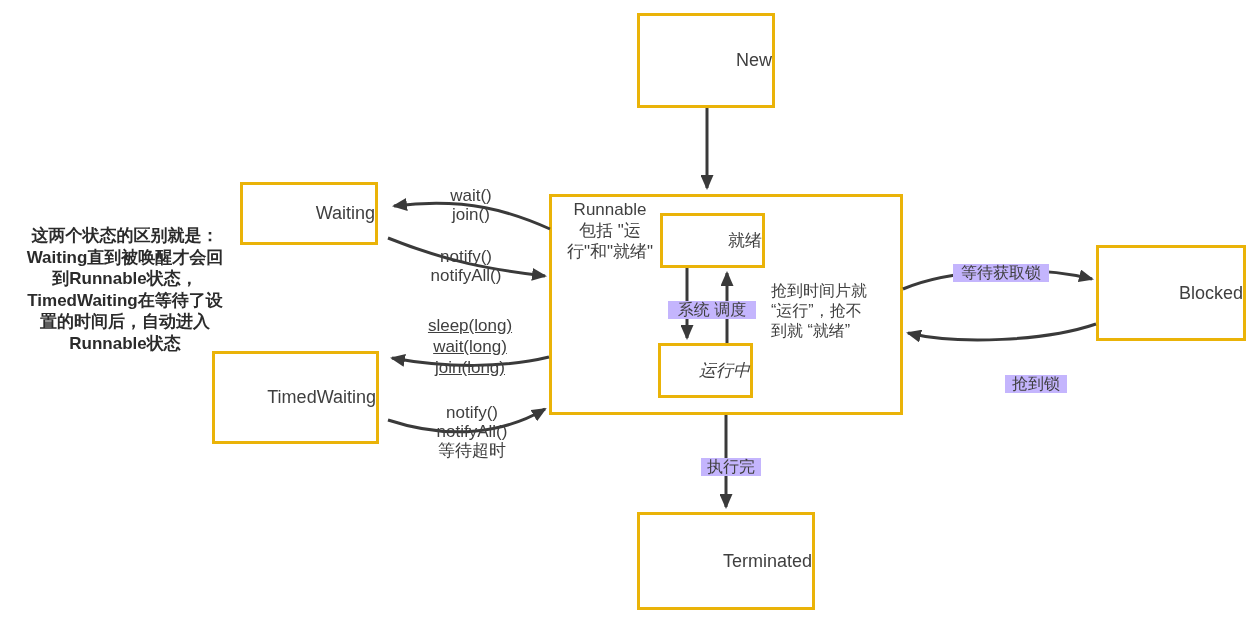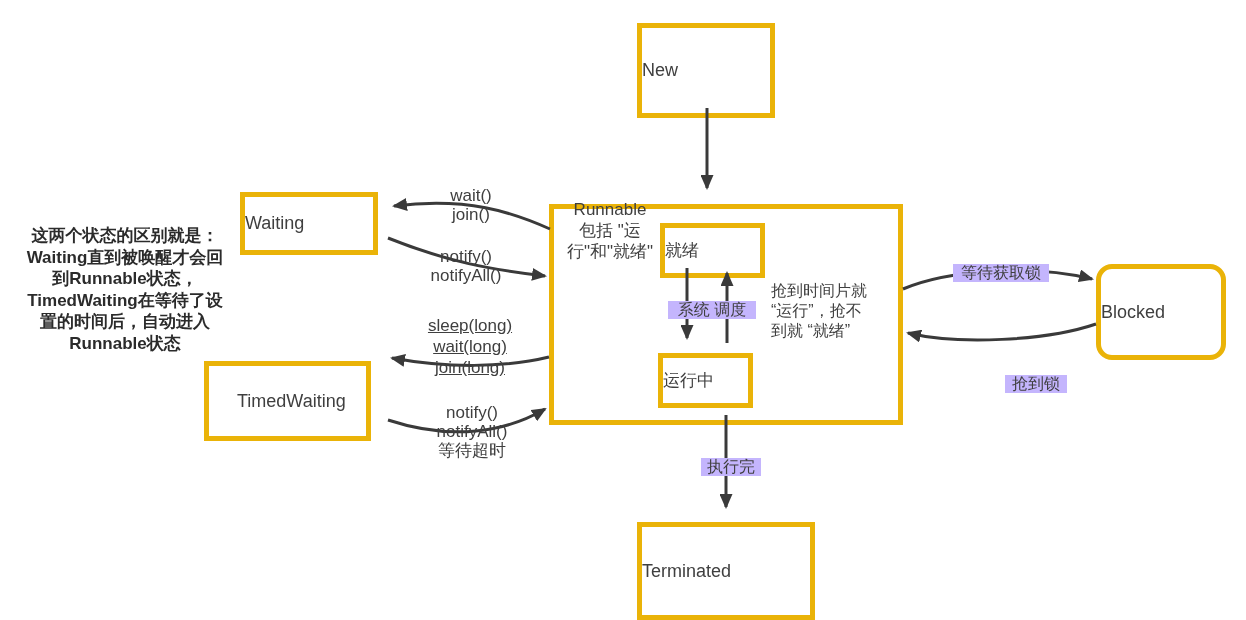--- a/index.html
+++ b/index.html
@@ -1,23 +1,23 @@
 <!DOCTYPE html>
 <html><head>
 <meta charset="utf-8">
 <style>
   html,body{margin:0;padding:0;background:#ffffff;}
   .canvas{
     position:relative;width:1246px;height:620px;background:#ffffff;
     font-family:"Liberation Sans","DejaVu Sans",sans-serif;color:#3f3f3f;overflow:hidden;
   }
   .box{
-    position:absolute;box-sizing:border-box;border:5px solid #eab308;background:#ffffff;
-    display:flex;align-items:center;justify-content:flex-start;
-    font-size:18px;color:#3f3f3f;z-index:1;text-align:center;margin-top:10px;
+    position:absolute;box-sizing:border-box;border:3px solid #eab308;background:#ffffff;
+    display:flex;align-items:center;justify-content:flex-end;
+    font-size:18px;color:#3f3f3f;z-index:1;text-align:center;
   }
   .box .box-label{white-space:pre-line;}
   .arrow-layer{position:absolute;left:0;top:0;z-index:2;}
   .lbl{
     position:absolute;z-index:3;white-space:pre-line;text-align:center;
     font-size:17px;line-height:19px;color:#3f3f3f;
   }
   .lbl.bg{background:#c4b5fd;padding:0 2px;font-size:16px;line-height:18px;}
   .runnable-title{font-size:17px;line-height:21px;}
   .runnable-note{font-size:16px;line-height:20px;text-align:left;}
@@ -39,43 +39,43 @@
 Runnable状态</div>
 
   <div class="box" style="left:637px;top:13px;width:138px;height:95px;">
     <span class="box-label">New</span>
   </div>
 
   <div class="box" style="left:240px;top:182px;width:138px;height:63px;">
     <span class="box-label">Waiting</span>
   </div>
 
-  <div class="box" style="left:204px;top:351px;width:167px;height:80px;padding-left:28px;">
+  <div class="box" style="left:212px;top:351px;width:167px;height:93px;padding-left:28px;">
     <span class="box-label">TimedWaiting</span>
   </div>
 
   <div class="box" style="left:549px;top:194px;width:354px;height:221px;"></div>
 
   <div class="lbl runnable-title" style="left:552px;top:199px;width:116px;">Runnable
 包括 "运
 行"和"就绪"</div>
 
   <div class="lbl runnable-note" style="left:771px;top:281px;width:128px;">抢到时间片就
 “运行”，抢不
 到就 “就绪”</div>
 
   <div class="box" style="left:660px;top:213px;width:105px;height:55px;font-size:17px;">
     <span class="box-label">就绪</span>
   </div>
 
-  <div class="box" style="left:658px;top:343px;width:95px;height:55px;font-size:17px;">
+  <div class="box" style="left:658px;top:343px;width:95px;height:55px;font-size:17px;font-style:italic;">
     <span class="box-label">运行中</span>
   </div>
 
-  <div class="box" style="left:1096px;top:254px;width:130px;height:96px;border-radius:16px;">
+  <div class="box" style="left:1096px;top:245px;width:150px;height:96px;">
     <span class="box-label">Blocked</span>
   </div>
 
   <div class="box" style="left:637px;top:512px;width:178px;height:98px;">
     <span class="box-label">Terminated</span>
   </div>
 
   <svg class="arrow-layer" width="1246" height="620" viewBox="0 0 1246 620">
     <defs>
       <marker id="ah" markerUnits="userSpaceOnUse" markerWidth="15" markerHeight="13" refX="13" refY="6.5" orient="auto">

